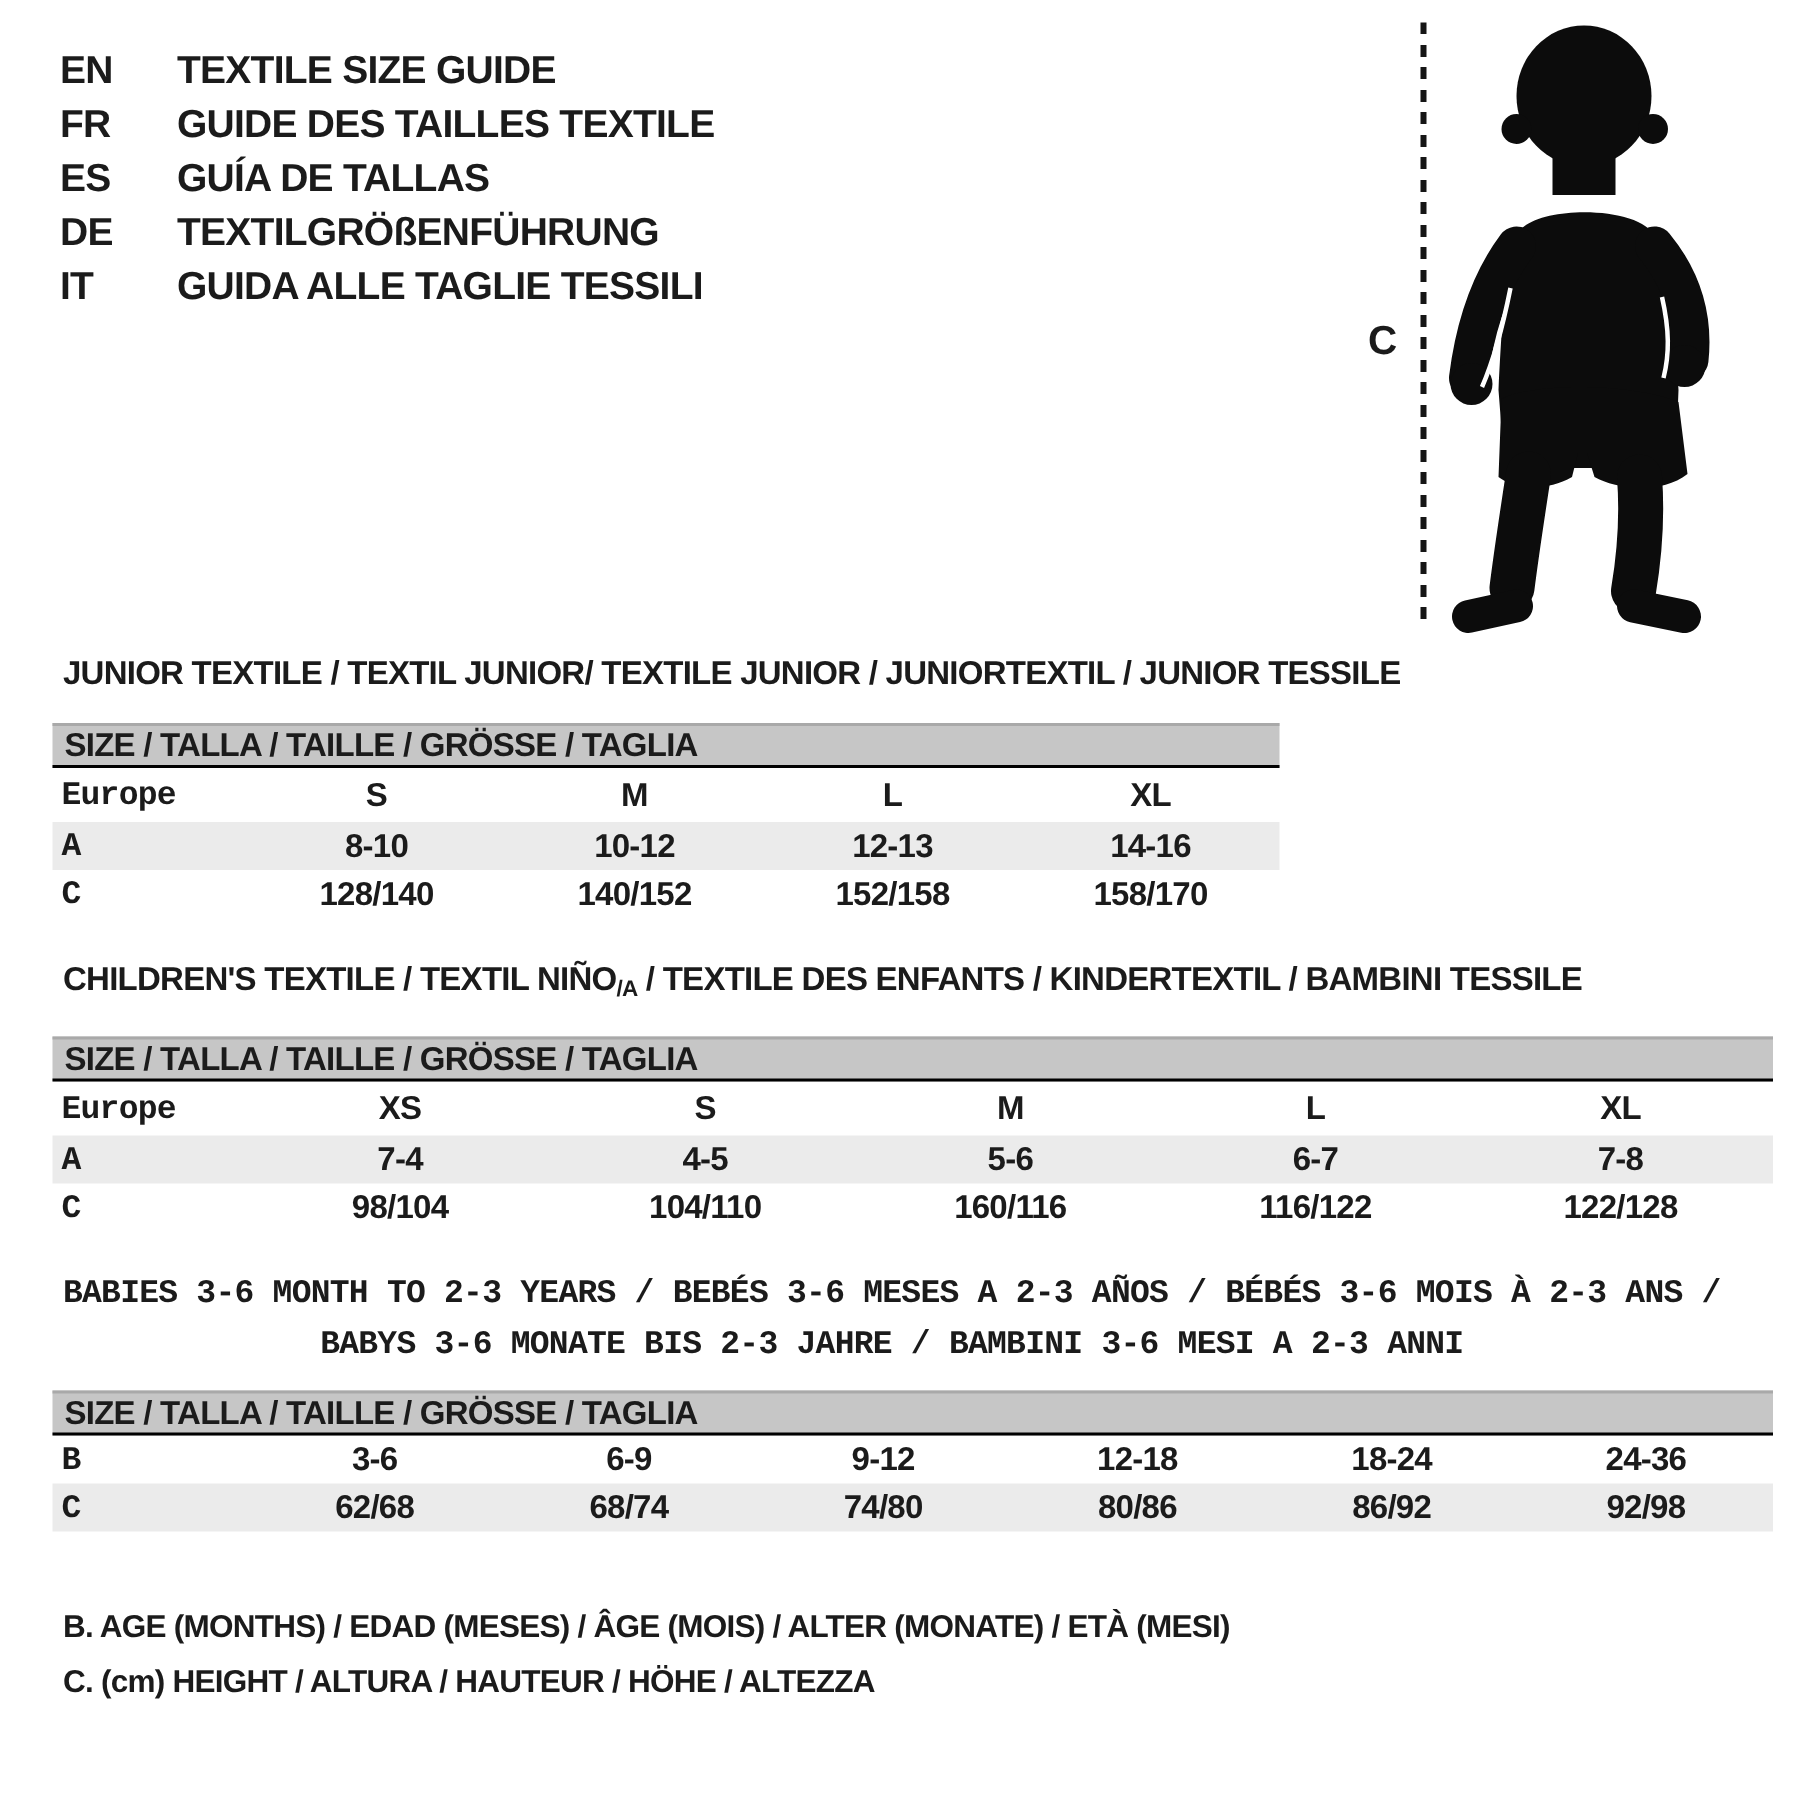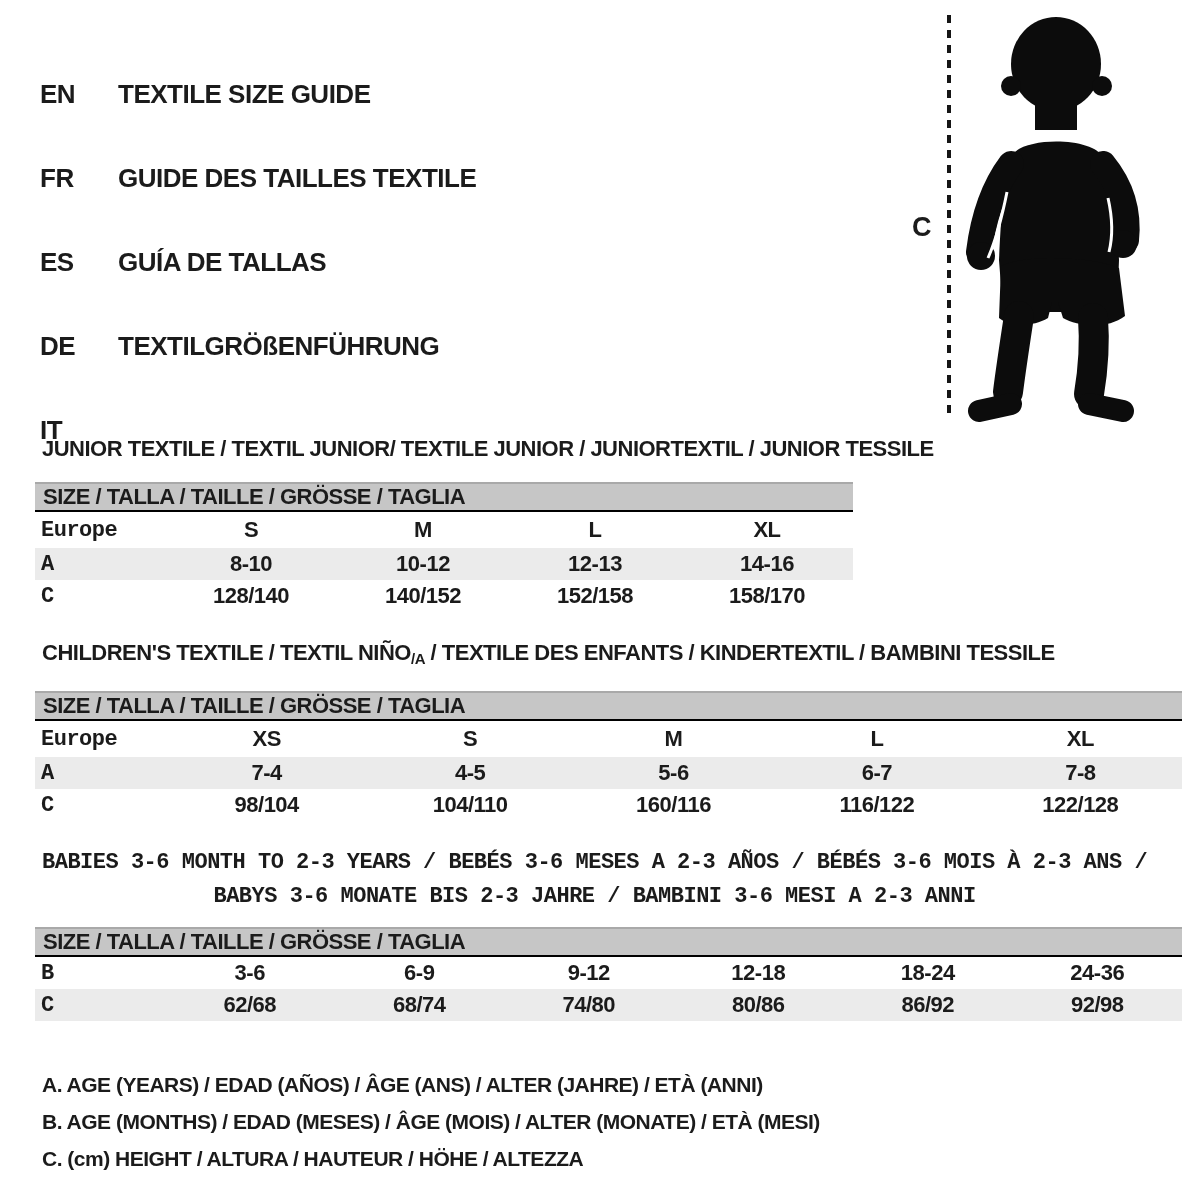--- a/index.html
+++ b/index.html
@@ -4,21 +4,21 @@
 <style>
   html,body{margin:0;padding:0;}
   body{
     width:1200px;height:1200px;position:relative;overflow:hidden;
     background:#ffffff;color:#1b1b1b;
     font-family:"Liberation Sans", sans-serif;font-weight:bold;
     letter-spacing:-0.5px;
   }
   
   .lang-block{position:absolute;left:40px;top:28px;}
-  .lang-row{display:flex;height:36px;align-items:center;font-size:26px;margin-top:48px;}
+  .lang-row{display:flex;height:36px;align-items:center;font-size:26px;}
   .lang-code{width:78px;flex:0 0 78px;}
   .lang-title{white-space:nowrap;}
 
   
   .measure-line{
     position:absolute;left:947px;top:15px;width:4px;height:402px;
     background:repeating-linear-gradient(to bottom,#151515 0 8px,transparent 8px 15px);
   }
   .measure-label{position:absolute;left:912px;top:212px;font-size:27px;}
   .silhouette{position:absolute;left:955px;top:10px;}
@@ -60,20 +60,21 @@
   <div class="lang-row">
     <span class="lang-code">ES</span>
     <span class="lang-title">GUÍA DE TALLAS</span>
   </div>
   <div class="lang-row">
     <span class="lang-code">DE</span>
     <span class="lang-title">TEXTILGRÖßENFÜHRUNG</span>
   </div>
   <div class="lang-row">
     <span class="lang-code">IT</span>
+    <span class="lang-title">GUIDA ALLE TAGLIE TESSILI</span>
   </div>
 </div>
 
 <div class="measure-line"></div>
 <div class="measure-label">C</div>
 <svg class="silhouette" width="190" height="415" viewBox="0 0 190 415" aria-hidden="true">
   <g fill="#0c0c0c" stroke="none">
     <ellipse cx="101" cy="54" rx="45" ry="47"></ellipse>
     <circle cx="56" cy="76" r="10"></circle>
     <circle cx="147" cy="76" r="10"></circle>
@@ -168,16 +169,15 @@
     <span class="cd">62/68</span>
     <span class="cd">68/74</span>
     <span class="cd">74/80</span>
     <span class="cd">80/86</span>
     <span class="cd">86/92</span>
     <span class="cd">92/98</span>
   </div>
 </div>
 
 <div class="legend">
-  <div>A. AGE (YEARS) / EDAD (AÑOS) / ÂGE (ANS) / ALTER (JAHRE) / ETÀ (ANNI)</div>
   <div>B. AGE (MONTHS) / EDAD (MESES) / ÂGE (MOIS) / ALTER (MONATE) / ETÀ (MESI)</div>
   <div>C. (cm) HEIGHT / ALTURA / HAUTEUR / HÖHE / ALTEZZA</div>
 </div>
 
 </body></html>

